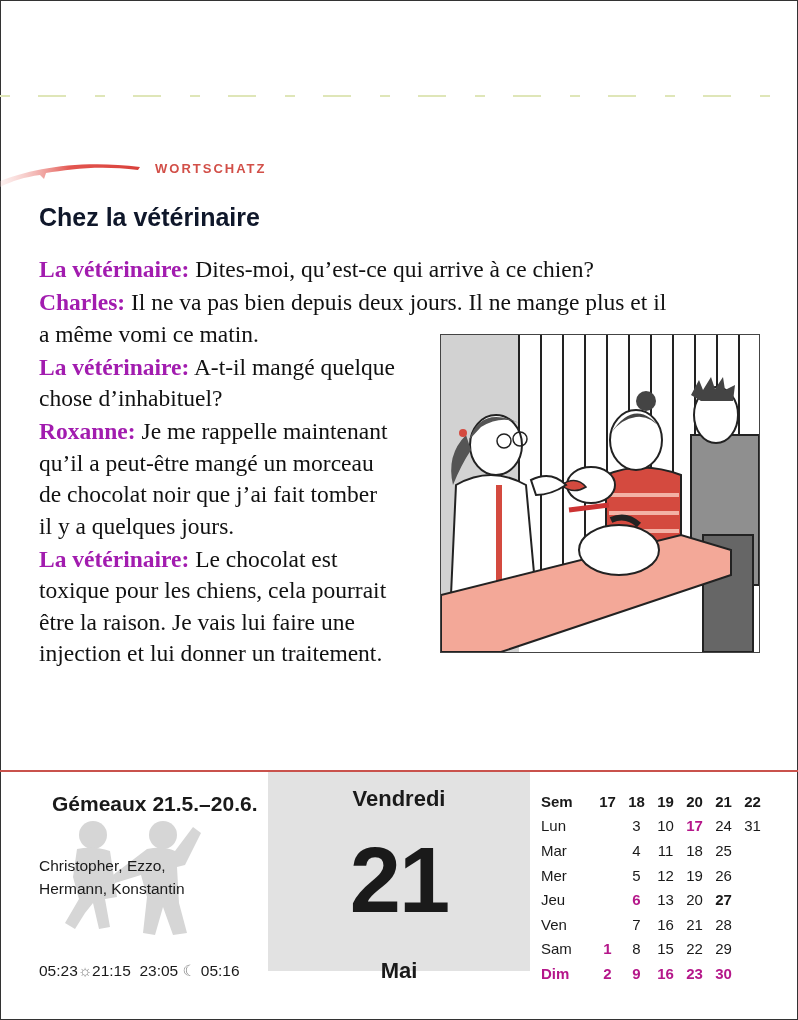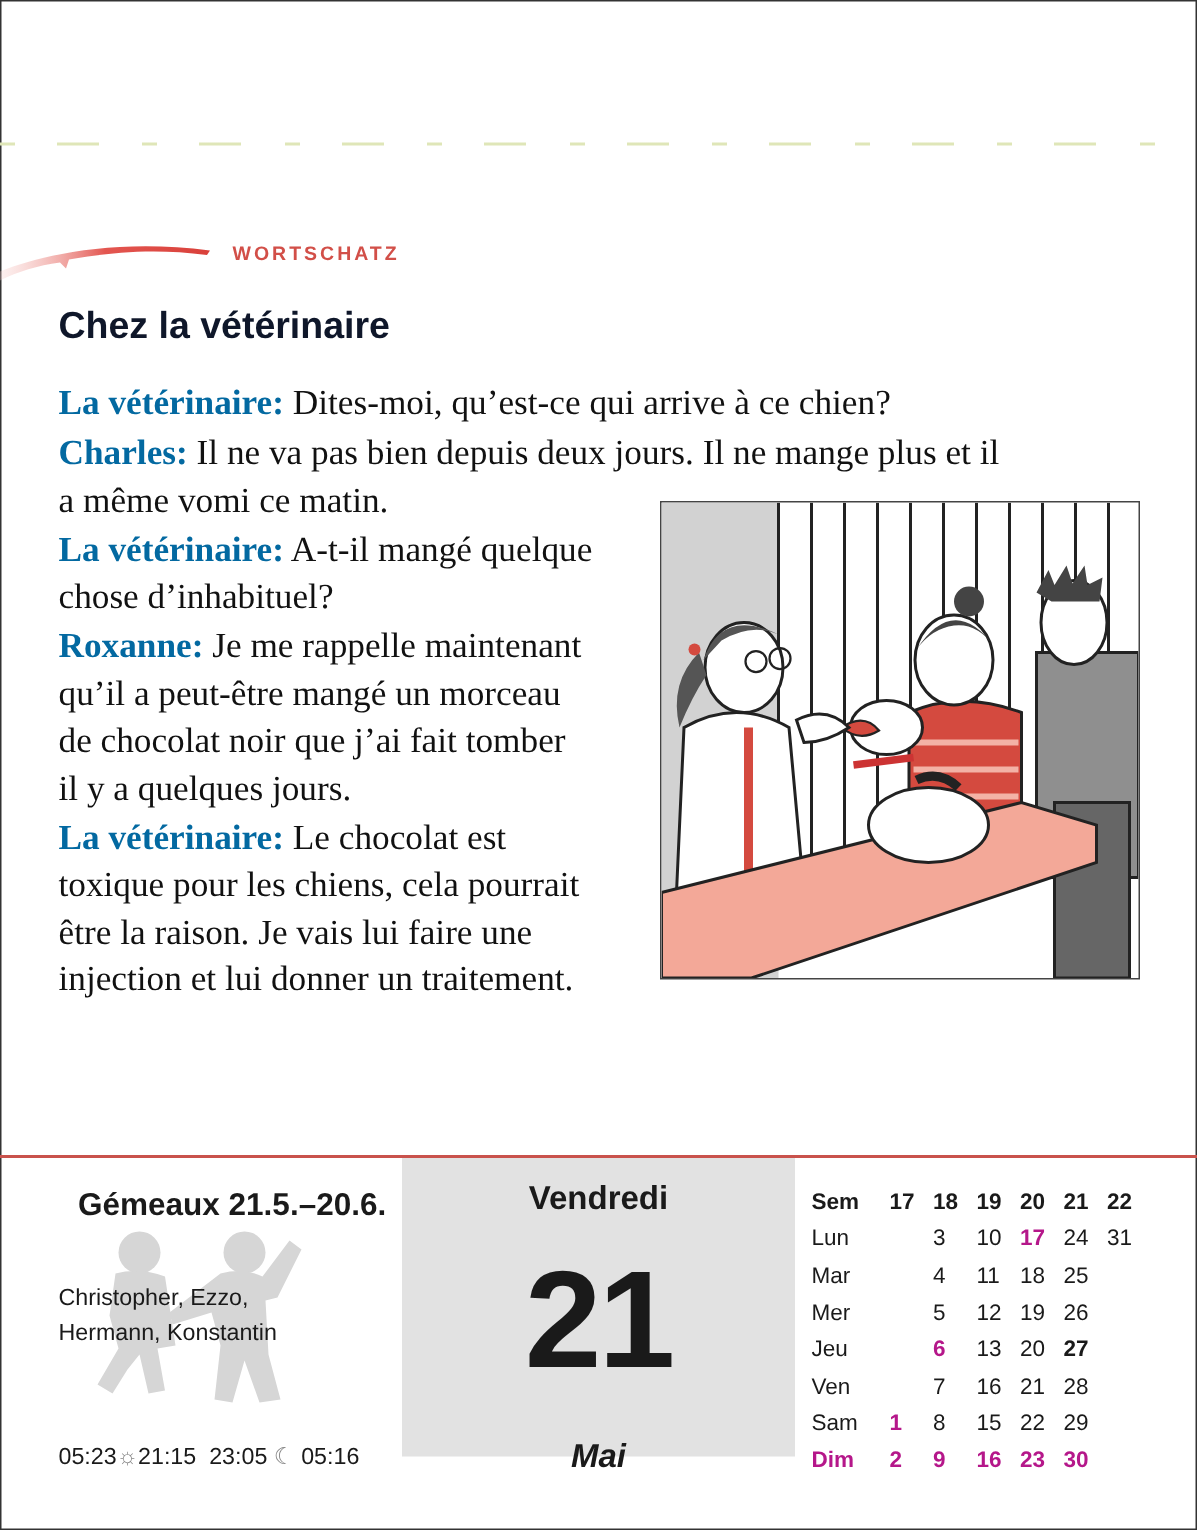--- a/index.html
+++ b/index.html
@@ -5,35 +5,35 @@
   html, body { margin: 0; padding: 0; background: #ffffff; }
   body { width: 798px; height: 1020px; position: relative; overflow: hidden; font-family: "Liberation Sans", sans-serif; color: #1a1a1a; }
   .frame { position: absolute; left: 0; top: 0; width: 796px; height: 1018px; border: 1px solid #333; }
   .dash-line { position: absolute; left: 0; top: 95px; width: 798px; height: 2px;
     background: repeating-linear-gradient(to right, #dfe6b8 0 10px, transparent 10px 38px, #dfe6b8 38px 66px, transparent 66px 95px); }
   .swoosh { position: absolute; left: 0; top: 155px; width: 145px; height: 34px; }
   .section-tag { position: absolute; left: 155px; top: 161px; font-family: "Liberation Sans", sans-serif; font-weight: bold; font-size: 13px; letter-spacing: 2px; color: #d24f48; text-align: center; }
   .title { position: absolute; left: 39px; top: 203px; font-family: "Liberation Sans", sans-serif; font-weight: bold; font-size: 25px; color: #0f172a; }
   .dialog { position: absolute; left: 39px; top: 254px; width: 720px; font-family: "Liberation Serif", serif; font-size: 23.5px; line-height: 31.5px; color: #111; }
   .dialog p { margin: 0 0 1.5px 0; }
-  .speaker { color: #0369a1; font-weight: bold; }
+  .speaker { color: #a21caf; font-weight: bold; }
   .illus { position: absolute; left: 440px; top: 334px; width: 318px; height: 317px; border: 1px solid #444; background: #fff; overflow: hidden; }
   .bottom-rule { position: absolute; left: 0; top: 770px; width: 798px; height: 2px; background: #c9524c; }
   .left-col { position: absolute; left: 0; top: 772px; width: 268px; height: 246px; }
   .zodiac { position: absolute; left: 52px; top: 20px; font-weight: bold; font-size: 21px; }
   .gemini-fig { position: absolute; left: 55px; top: 45px; width: 150px; height: 125px; }
   .names { position: absolute; left: 39px; top: 82px; font-size: 15.5px; line-height: 23px; }
   .sun-moon { position: absolute; left: 39px; top: 190px; font-size: 15.5px; white-space: nowrap; }
   .sun-moon .glyph { color: #888; }
   .date-box { position: absolute; left: 268px; top: 772px; width: 262px; height: 199px; background: #e2e2e2; text-align: center; }
   .weekday { position: absolute; left: 0; width: 100%; top: 14px; font-weight: bold; font-size: 22px; }
   .daynum { position: absolute; left: 0; width: 100%; top: 58px; font-weight: bold; font-size: 92px; line-height: 100px; letter-spacing: -2px; }
-  .month { position: absolute; left: 0; width: 100%; top: 186px; font-weight: bold; font-size: 22px; font-style: italic; }
+  .month { position: absolute; left: 0; width: 100%; top: 186px; font-weight: bold; font-size: 22px; }
   .cal { position: absolute; left: 541px; top: 789px; border-collapse: collapse; font-size: 15px; }
-  .cal td, .cal th { padding: 0; height: 24.6px; text-align: left; }
+  .cal td, .cal th { padding: 0; height: 24.6px; text-align: center; }
   .cal th { font-weight: bold; }
   .cal .lbl { text-align: left; width: 52px; }
   .cal .c { width: 29px; }
   .pink { color: #b5178a; font-weight: bold; }
   .bold { font-weight: bold; }
 </style>
 </head>
 <body>
 
 <div class="frame"></div>

